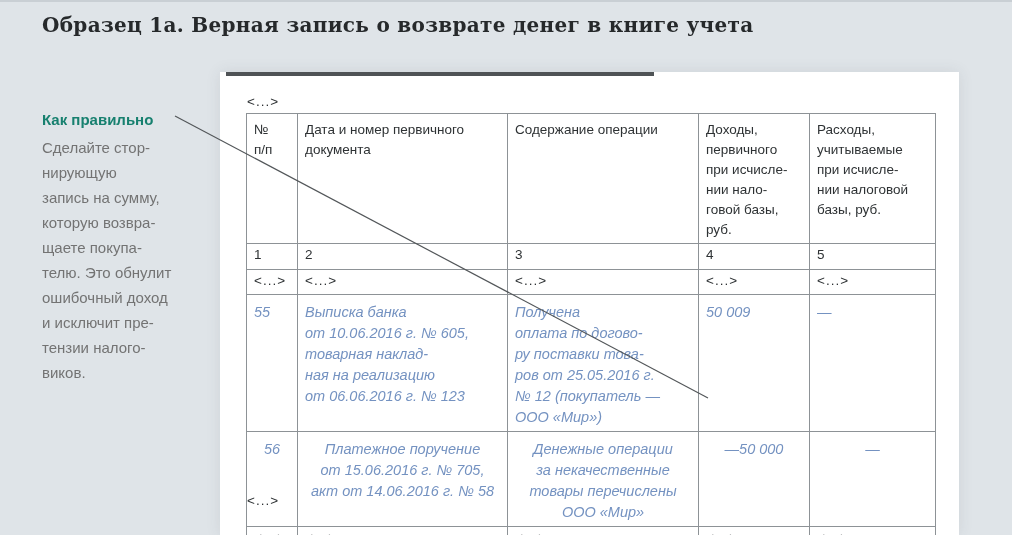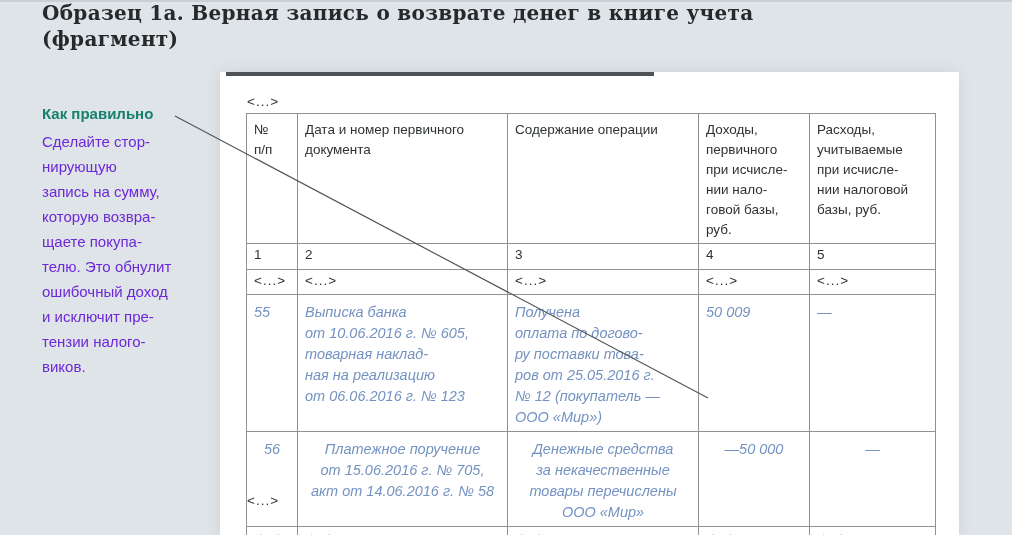--- a/index.html
+++ b/index.html
@@ -10,42 +10,42 @@
     font-family: "Liberation Sans", sans-serif;
     color: #33373a;
   }
   
   .top-edge {
     position: absolute; left: 0; top: 0; width: 100%; height: 2px;
     background: #c9cfd4;
   }
 
   .page-title {
-    position: absolute; left: 42px; top: 0; width: 900px;
+    position: absolute; left: 42px; top: 12px; width: 900px;
     font-family: "DejaVu Serif", "Liberation Serif", serif;
     font-weight: bold;
     font-size: 20px;
     line-height: 26px;
     color: #26292b;
     letter-spacing: 0.3px;
   }
 
   .sidebar {
-    position: absolute; left: 42px; top: 105px; width: 170px;
+    position: absolute; left: 42px; top: 111px; width: 170px;
   }
   .sidebar-heading {
     font-size: 15px;
     font-weight: bold;
     color: #17806f;
     margin-bottom: 7px;
   }
   .sidebar-body {
     font-size: 15px;
     line-height: 25px;
-    color: #6d28d9;
+    color: #737373;
     white-space: pre-line;
   }
 
   .panel {
     position: absolute; left: 220px; top: 72px; width: 739px; height: 463px;
     background: #ffffff;
     box-shadow: 0 0 14px rgba(60,70,80,0.10);
   }
   .crop-line {
     position: absolute; left: 6px; top: 0; width: 428px; height: 4px;
@@ -97,21 +97,21 @@
   svg.leader {
     position: absolute; left: 0; top: 0; width: 1012px; height: 535px;
     pointer-events: none;
   }
 </style>
 </head>
 <body>
 
 <div class="top-edge"></div>
 
-<h1 class="page-title"><span>Образец 1а. Верная запись о возврате денег в книге учета</span><br><span>(фрагмент)</span></h1>
+<h1 class="page-title"><span>Образец 1а. Верная запись о возврате денег в книге учета</span><br></h1>
 
 <div class="sidebar">
   <div class="sidebar-heading">Как правильно</div>
   <div class="sidebar-body">Сделайте стор-
 нирующую
 запись на сумму,
 которую возвра-
 щаете покупа-
 телю. Это обнулит
 ошибочный доход
@@ -179,21 +179,21 @@
 № 12 (покупатель —
 ООО «Мир»)</td>
       <td>50 009</td>
       <td>—</td>
     </tr>
     <tr class="entry entry-56">
       <td>56</td>
       <td>Платежное поручение
 от 15.06.2016 г. № 705,
 акт от 14.06.2016 г. № 58</td>
-      <td>Денежные средства
+      <td>Денежные операции
 за некачественные
 товары перечислены
 ООО «Мир»</td>
       <td>—50 000</td>
       <td>—</td>
     </tr>
     <tr class="dotsrow">
       <td>&lt;...&gt;</td>
       <td>&lt;...&gt;</td>
       <td>&lt;...&gt;</td>

